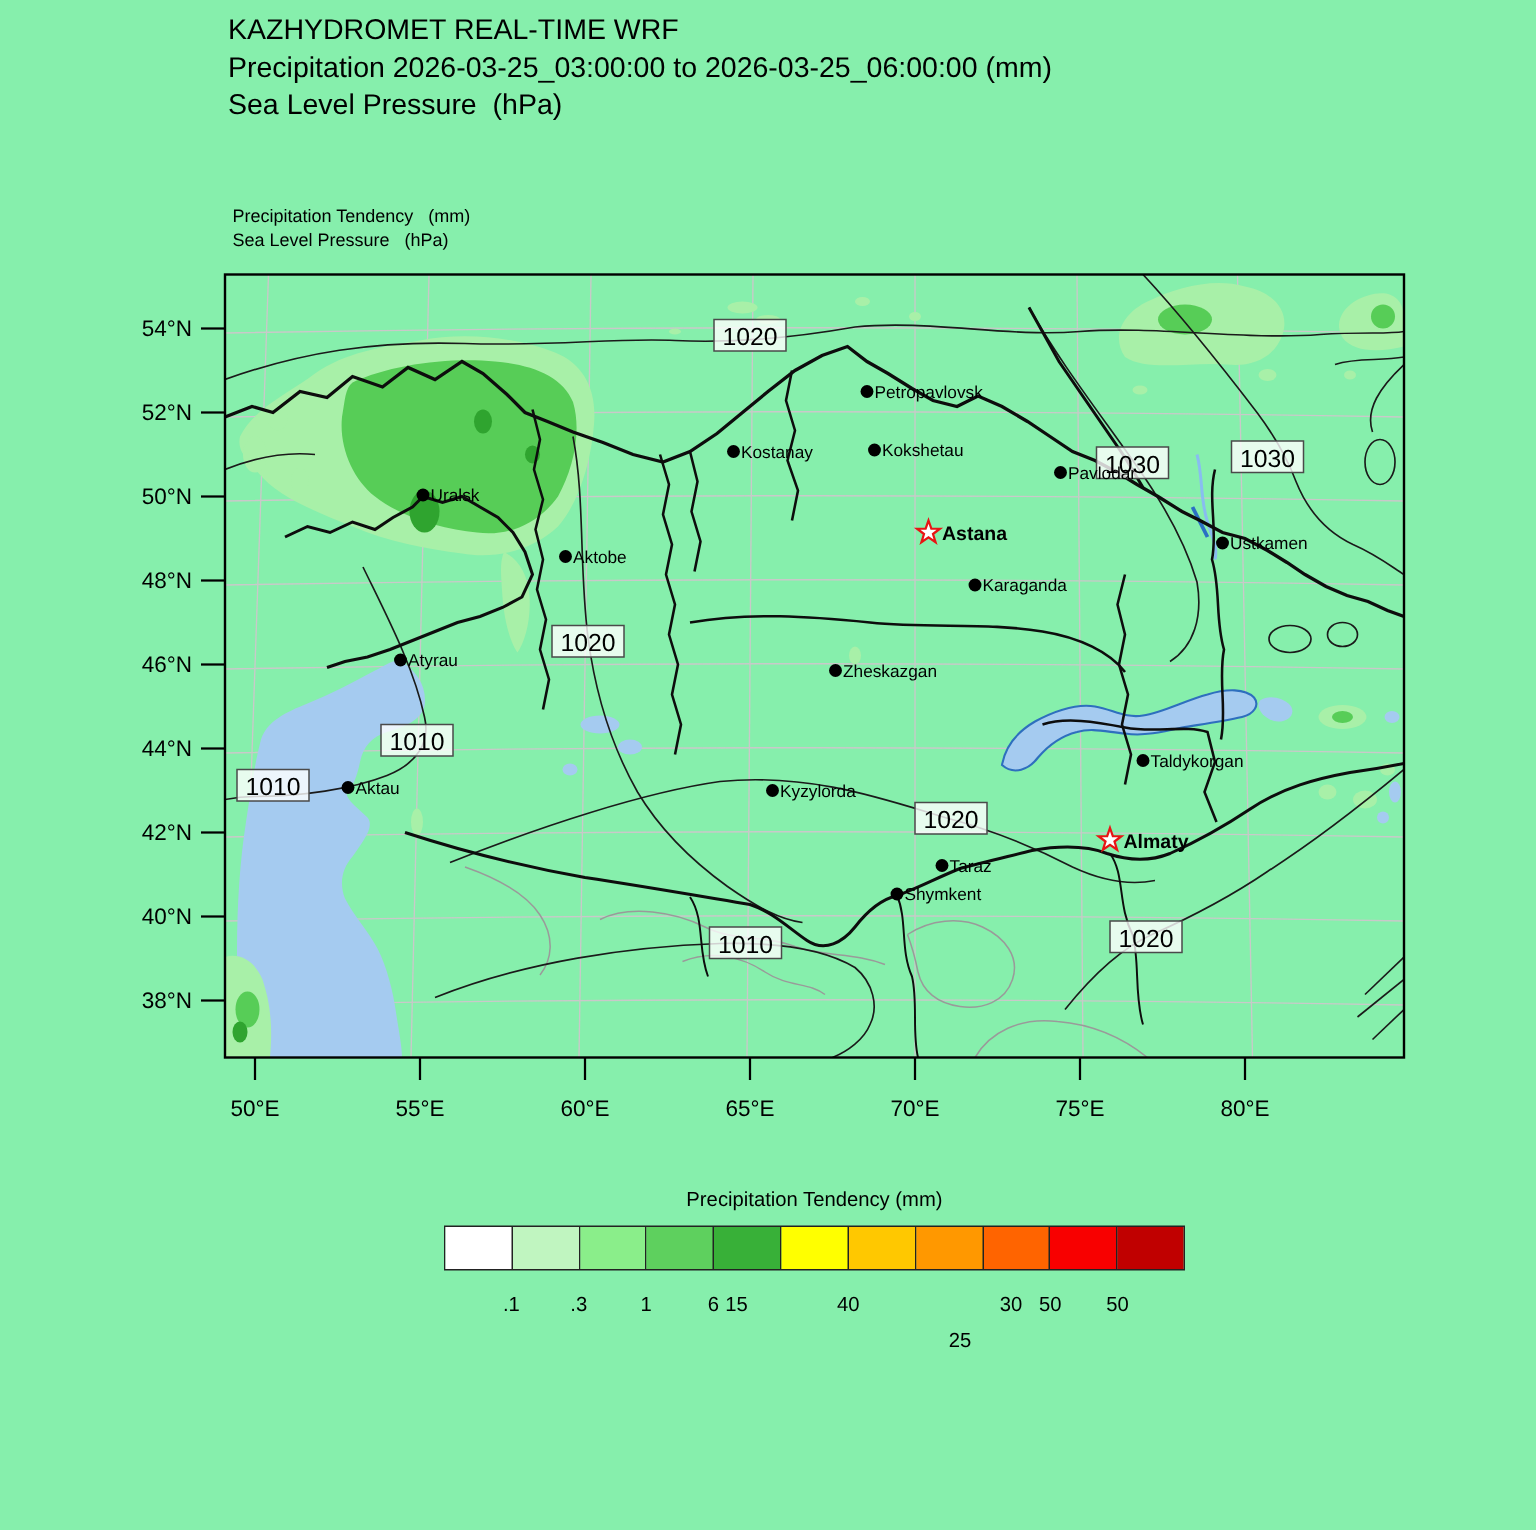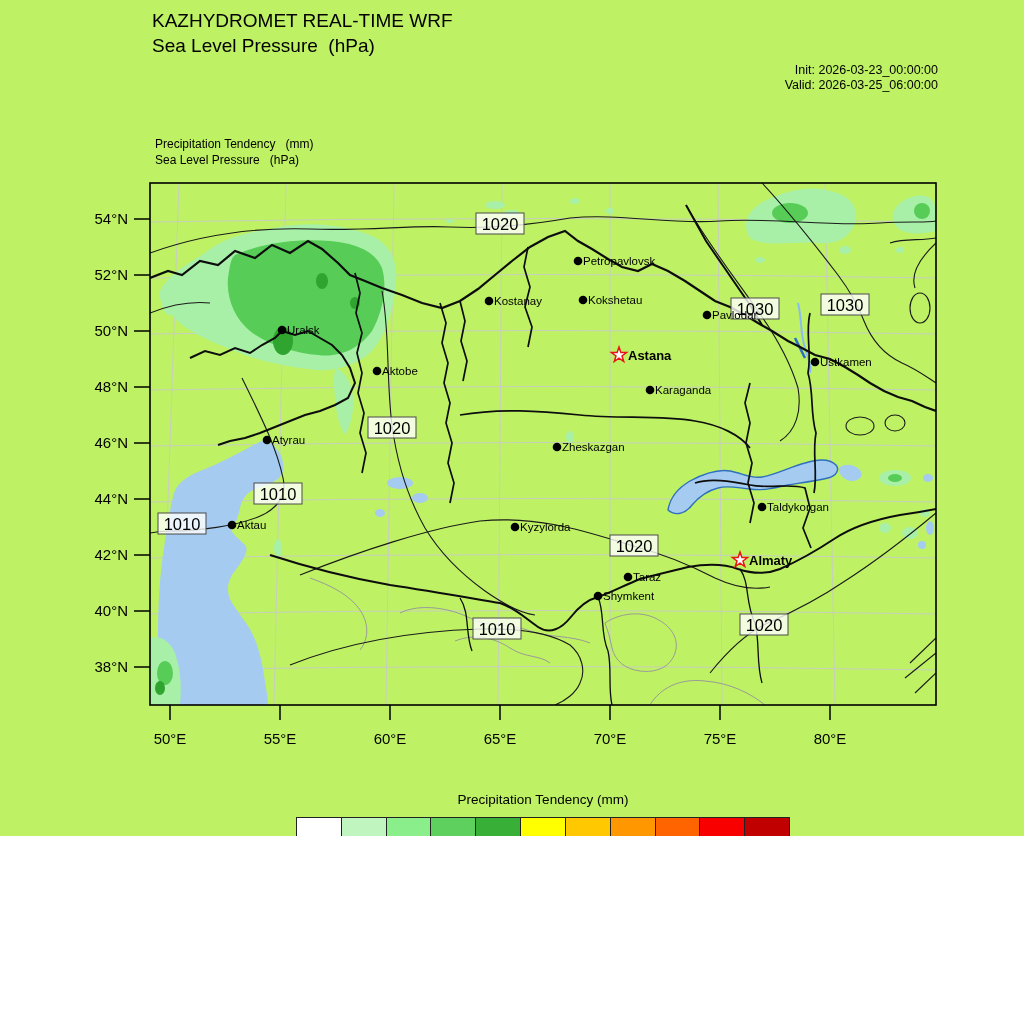--- a/index.html
+++ b/index.html
@@ -1,16 +1,16 @@
 <!DOCTYPE html>
 <html><head>
 <meta charset="utf-8">
 <style>
   html,body{margin:0;padding:0;background:#fff;}
-  .page{position:relative;width:1024px;height:836px;background:#bef264;overflow:hidden;
+  .page{position:relative;width:1024px;height:1020px;background:#86efac;overflow:hidden;
         font-family:"Liberation Sans", sans-serif;color:#000;}
   .hdr{position:absolute;left:152px;top:8px;line-height:25px;font-size:19px;}
   .hdr div{white-space:pre;}
   .initvalid{position:absolute;right:86px;top:63px;text-align:right;font-size:12.5px;line-height:15px;}
   .ovl{position:absolute;left:155px;top:136px;font-size:12px;line-height:16px;}
   .ovl div{white-space:pre;}
   svg text{font-family:"Liberation Sans", sans-serif;}
   .cbar-title{position:absolute;left:296px;top:792px;width:494px;text-align:center;font-size:13.5px;}
   .cbar{position:absolute;left:296px;top:817px;width:494px;height:30px;display:flex;
         border:1px solid #222;box-sizing:border-box;}
@@ -19,27 +19,24 @@
   .cbar-ticks{position:absolute;left:0;top:862px;width:1024px;height:20px;}
   .cbar-ticks span{position:absolute;transform:translateX(-50%);font-size:13.5px;}
 </style>
 </head>
 <body>
 
 <div class="page">
 
   <div class="hdr">
     <div>KAZHYDROMET REAL-TIME WRF</div>
+    <div>Precipitation 2026-03-25_03:00:00 to 2026-03-25_06:00:00 (mm)</div>
     <div>Sea Level Pressure  (hPa)</div>
   </div>
 
-  <div class="initvalid">
-    <div>Init: 2026-03-23_00:00:00</div>
-    <div>Valid: 2026-03-25_06:00:00</div>
-  </div>
 
   <div class="ovl">
     <div>Precipitation Tendency   (mm)</div>
     <div>Sea Level Pressure   (hPa)</div>
   </div>
 
   <svg id="map-svg" width="1024" height="1024" viewBox="0 0 1024 1024" style="position:absolute;left:0;top:0;">
     <defs>
       <clipPath id="mapclip">
           <rect x="150" y="183" width="786" height="522"></rect>
@@ -274,20 +271,20 @@
       <div class="cell" style="background: rgb(255, 100, 0);"></div>
       <div class="cell" style="background: rgb(248, 0, 0);"></div>
       <div class="cell" style="background: rgb(192, 0, 0);"></div>
     </div>
   <div class="cbar-ticks" id="cbar-ticks">
       <span style="left: 340.909px;">.1</span>
       <span style="left: 385.818px;">.3</span>
       <span style="left: 430.727px;">1</span>
       <span style="left: 475.636px;">6</span>
       <span style="left: 491px;">15</span>
-      <span style="left: 565.455px;">20</span>
-      <span style="left: 581px;">25</span>
+      <span style="left: 565.455px;">40</span>
+      <span style="left: 640px; margin-top: 24px;">25</span>
       <span style="left: 674px;">30</span>
       <span style="left: 700.182px;">50</span>
       <span style="left: 745.091px;">50</span>
     </div>
 
 </div>
 
 </body></html>

